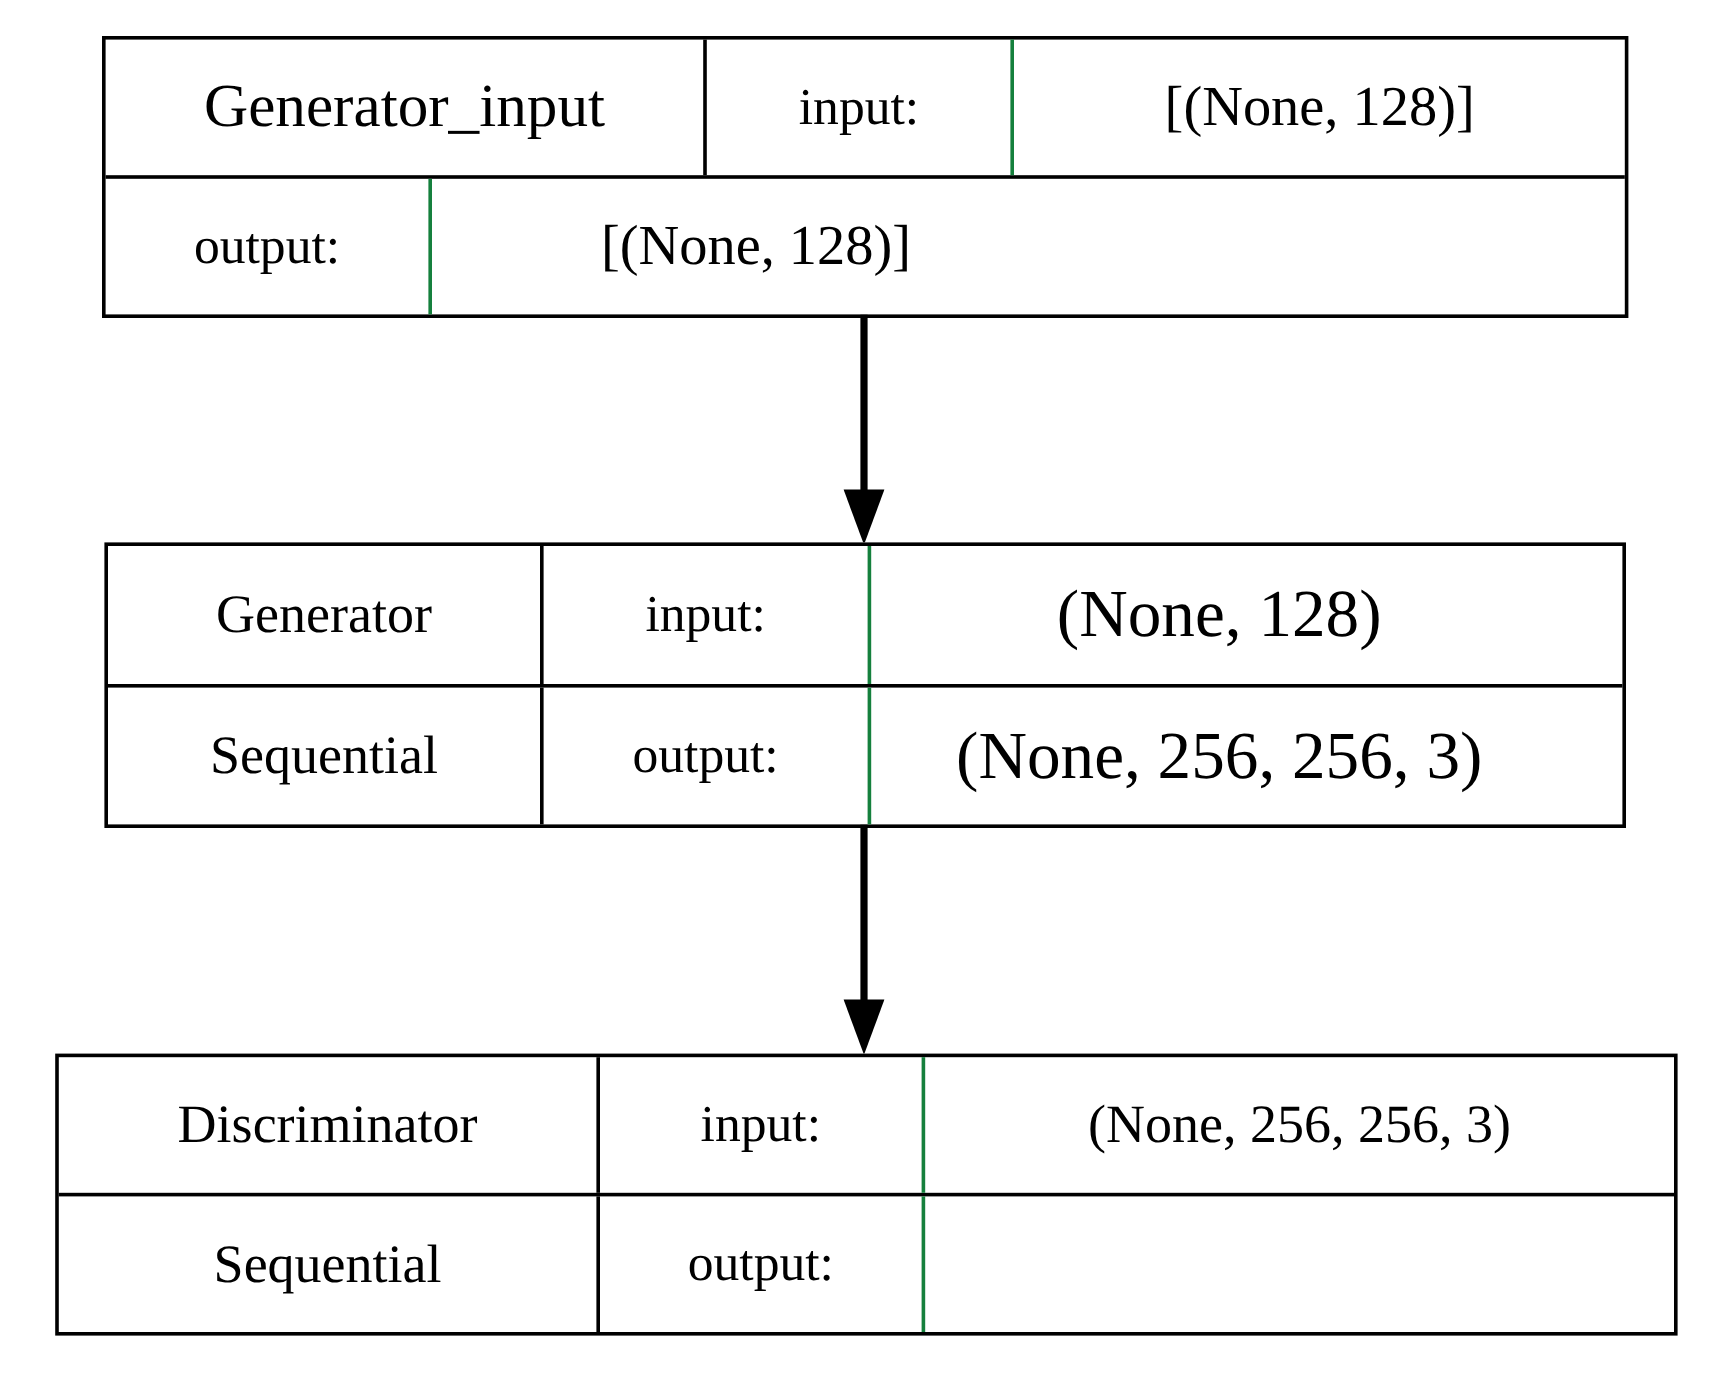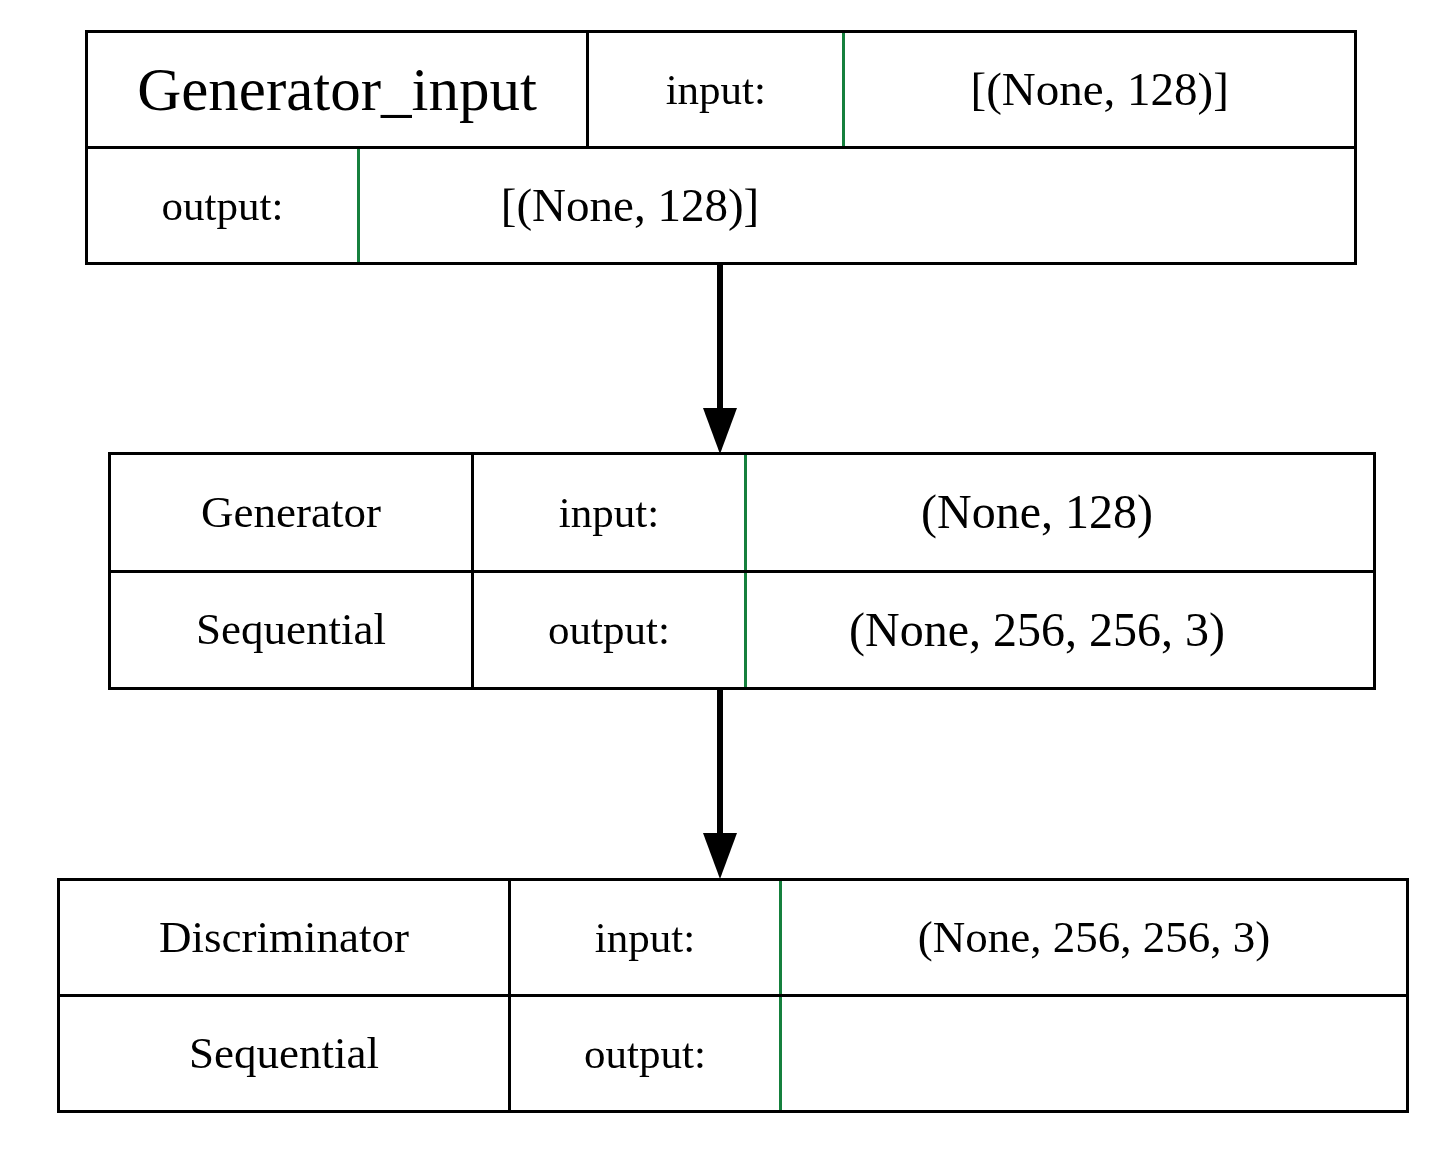--- a/index.html
+++ b/index.html
@@ -54,39 +54,38 @@
     
   }
 
   
   #box-generator-input {
     left: 85px;
     top: 30px;
     width: 1272px;
     height: 235px;
   }
-  #box-generator-input .cell-name  { width: 532px; font-size: 61px; }
+  #box-generator-input .cell-name  { width: 532px; font-size: 51px; }
   #box-generator-input .cell-io    { width: 272px; font-size: 43px; }
   #box-generator-input .cell-shape { width: 540px; font-size: 47px; }
 
   
   #box-generator {
     left: 87px;
     top: 452px;
     width: 1268px;
     height: 238px;
-    margin-left: 21px;
   }
   #box-generator .cell-name  { width: 363px; font-size: 45px; }
   #box-generator .cell-io    { width: 273px; font-size: 43px; }
-  #box-generator .cell-shape { width: 580px; font-size: 48px; }
+  #box-generator .cell-shape { width: 580px; font-size: 56px; }
 
   
   #box-discriminator {
-    left: 57px;
+    left: 46px;
     top: 878px;
     width: 1352px;
     height: 235px;
   }
   #box-discriminator .cell-name  { width: 451px; font-size: 45px; }
   #box-discriminator .cell-io    { width: 271px; font-size: 43px; }
   #box-discriminator .cell-shape { width: 624px; font-size: 45px; }
 
   
   .edge-arrow {

